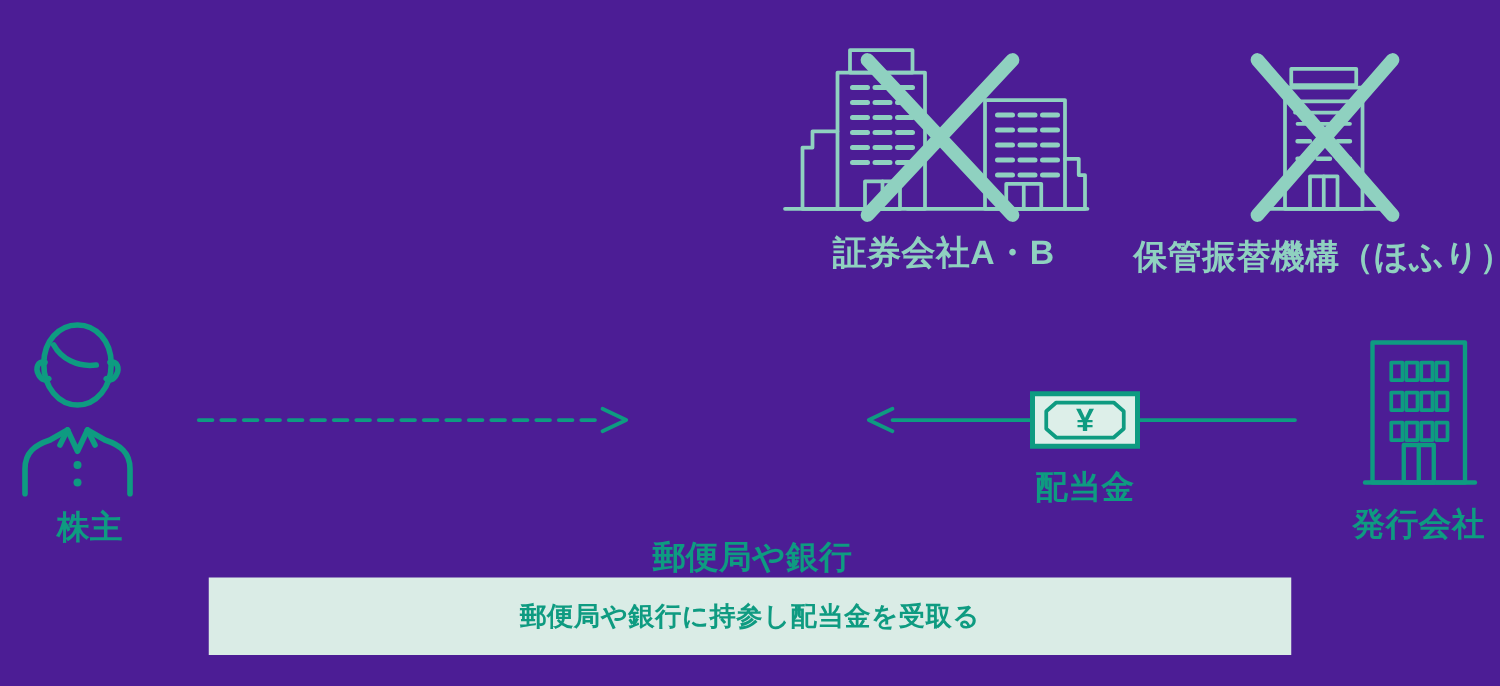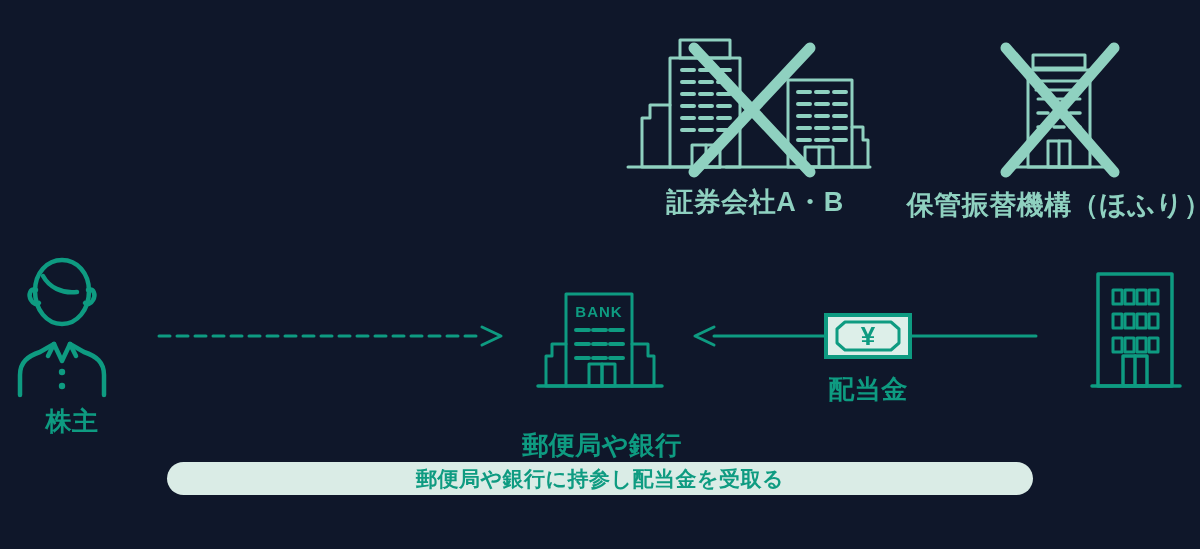--- a/index.html
+++ b/index.html
@@ -3,43 +3,43 @@
 <meta charset="utf-8">
 <style>
   :root{
     --primary:#0e9b81;
     --light:#8fd1c0;
     --banner-bg:#daece6;
     --note-fill:#ddefe9;
   }
   html,body{margin:0;padding:0;background:#fff;}
   .canvas{
-    position:relative;width:1200px;height:549px;background:#0f172a;
+    position:relative;width:1200px;height:549px;background:#4c1d95;
     font-family:"Liberation Sans","DejaVu Sans",sans-serif;overflow:hidden;
   }
   .abs{position:absolute;}
   svg{display:block;overflow:visible;}
   .ic-dark{color:var(--primary);}
   .ic-light{color:var(--light);}
   .stroke{stroke:currentColor;fill:none;stroke-linecap:round;stroke-linejoin:round;}
   .fill{fill:currentColor;stroke:none;}
   .note-body{fill:var(--note-fill);stroke:var(--primary);}
   .label{
     position:absolute;transform:translateX(-50%);
     font-weight:bold;color:var(--primary);white-space:nowrap;
     letter-spacing:0.5px;
   }
   .label.light{color:var(--light);}
   .lbl-27{font-size:27px;}
   .lbl-26{font-size:26px;}
   .lbl-23{font-size:23px;}
   .issuer-label{line-height:33px;text-align:center;}
   .banner{
-    position:absolute;left:167px;top:462px;width:866px;height:33px;
-    background:var(--banner-bg);display:flex;align-items:center;justify-content:center;border-radius:19px;
+    position:absolute;left:167px;top:462px;width:866px;height:62px;
+    background:var(--banner-bg);display:flex;align-items:center;justify-content:center;
   }
   .banner-text{
     font-weight:bold;font-size:21px;color:var(--primary);letter-spacing:0.5px;white-space:nowrap;
   }
   .svgtext{font-family:"Liberation Sans","DejaVu Sans",sans-serif;font-weight:bold;fill:var(--primary);}
 </style>
 </head>
 <body>
 
 <div class="canvas">
@@ -103,36 +103,20 @@
   </div>
   <div class="label lbl-26" style="left:72px;top:404px;">株主</div>
 
   <div class="abs" style="left:156px;top:323px;">
     <svg width="350" height="26" viewBox="0 0 350 26" class="ic-dark">
       <path class="stroke" stroke-width="3" stroke-dasharray="11 7" d="M3,13 H324"></path>
       <path class="stroke" stroke-width="3" d="M326,4 L345,13 L326,22"></path>
     </svg>
   </div>
 
-  <div class="abs" style="left:536px;top:292px;">
-    <svg width="128" height="96" viewBox="0 0 128 96" class="ic-dark">
-      <g class="stroke" stroke-width="3">
-        <rect x="30" y="2" width="66" height="92"></rect>
-        <path d="M30,94 H10 V64 H16 V52 H30"></path>
-        <path d="M96,94 H118 V64 H112 V52 H96"></path>
-        <rect x="53" y="72" width="13" height="22"></rect>
-        <rect x="66" y="72" width="13" height="22"></rect>
-      </g>
-      <path class="stroke" stroke-width="3.5" d="M2,94 H126"></path>
-      <g class="stroke" stroke-width="4">
-        <path d="M40,38 h13 M57,38 h13 M74,38 h13 M40,52 h13 M57,52 h13 M74,52 h13 M40,66 h13 M57,66 h13 M74,66 h13"></path>
-      </g>
-      <text x="63" y="25" text-anchor="middle" font-size="15" letter-spacing="1" class="svgtext">BANK</text>
-    </svg>
-  </div>
   <div class="label lbl-26" style="left:602px;top:408px;margin-top:20px;">郵便局や銀行</div>
 
   <div class="abs" style="left:690px;top:323px;">
     <svg width="350" height="26" viewBox="0 0 350 26" class="ic-dark">
       <path class="stroke" stroke-width="3" d="M24,13 H346"></path>
       <path class="stroke" stroke-width="3" d="M24,4 L5,13 L24,22"></path>
     </svg>
   </div>
   <div class="abs" style="left:824px;top:313px;">
     <svg width="88" height="46" viewBox="0 0 88 46" class="ic-dark">
@@ -161,19 +145,20 @@
           <rect x="47" y="42" width="9" height="14"></rect>
           <rect x="59" y="42" width="9" height="14"></rect>
         <rect x="23" y="66" width="9" height="14"></rect>
           <rect x="35" y="66" width="9" height="14"></rect>
           <rect x="47" y="66" width="9" height="14"></rect>
           <rect x="59" y="66" width="9" height="14"></rect>
       </g>
     </svg>
   </div>
   <div class="label lbl-26 issuer-label" style="left:1135px;top:403px;">
+    <div>発行会社</div>
   </div>
 
   <div class="banner">
     <span class="banner-text">郵便局や銀行に持参し配当金を受取る</span>
   </div>
 
 </div>
 
 </body></html>

